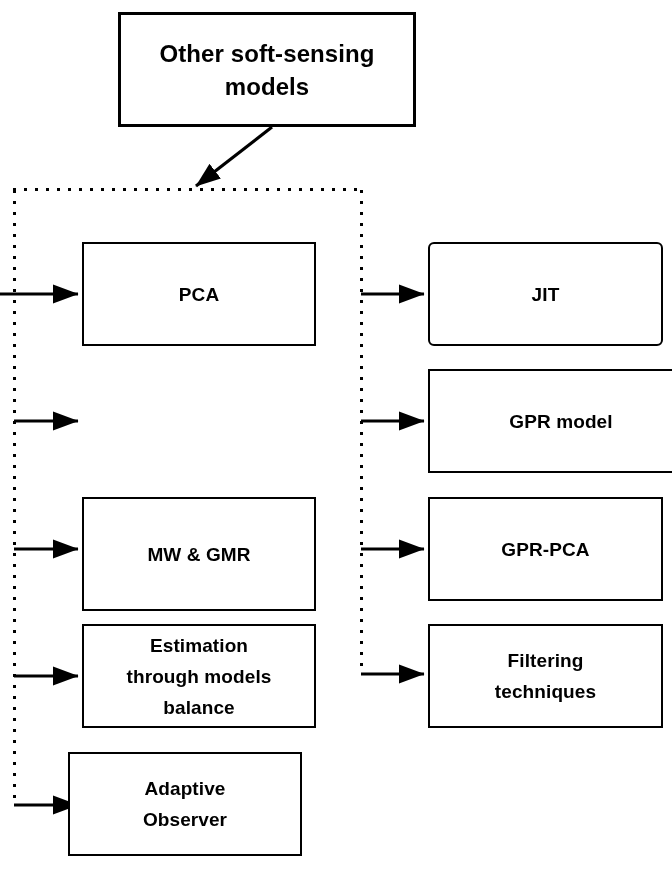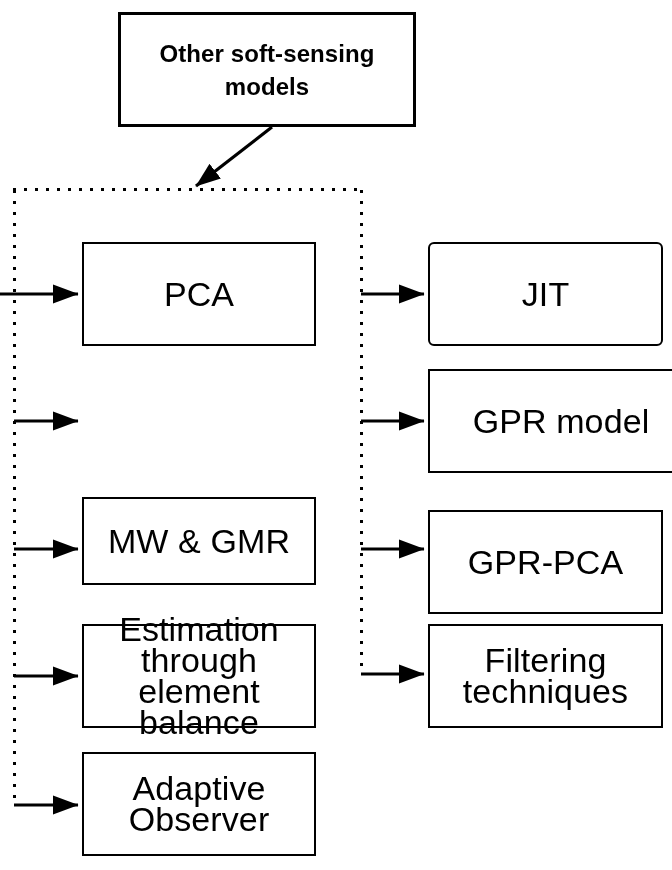--- a/index.html
+++ b/index.html
@@ -28,23 +28,23 @@
     display: flex;
     align-items: center;
     justify-content: flex-start;
     text-align: center;
   }
   .node .label {
     display: block;
     width: 100%;
     padding: 0 4px;
     box-sizing: border-box;
-    font-size: 34px;
+    font-size: 19px;
     line-height: 31px;
-    font-weight: 400;
+    font-weight: 700;
     white-space: pre-line;
     letter-spacing: 0.1px;
   }
   
   .node.root {
     border-width: 3px;
   }
   .node.root .label {
     font-weight: 700;
     font-size: 24px;
@@ -143,44 +143,44 @@
   <div class="node root" style="left:118px; top:12px; width:298px; height:115px;">
     <span class="label">Other soft-sensing
 models</span>
   </div>
 
   <div class="node" style="left:82px; top:242px; width:234px; height:104px;">
     <span class="label">PCA</span>
   </div>
 
 
-  <div class="node" style="left:82px; top:497px; width:234px; height:88px;">
+  <div class="node" style="left:82px; top:497px; width:234px; height:114px;">
     <span class="label">MW &amp; GMR</span>
   </div>
 
   <div class="node" style="left:82px; top:624px; width:234px; height:104px;">
     <span class="label">Estimation
-through element
+through models
 balance</span>
   </div>
 
-  <div class="node" style="left:82px; top:752px; width:234px; height:104px;">
+  <div class="node" style="left:68px; top:752px; width:234px; height:104px;">
     <span class="label">Adaptive
 Observer</span>
   </div>
 
   <div class="node" style="left:428px; top:242px; width:235px; height:104px;border-radius:6px;">
     <span class="label">JIT</span>
   </div>
 
   <div class="node" style="left:428px; top:369px; width:266px; height:104px;">
     <span class="label">GPR model</span>
   </div>
 
-  <div class="node" style="left:428px; top:510px; width:235px; height:104px;">
+  <div class="node" style="left:428px; top:497px; width:235px; height:104px;">
     <span class="label">GPR-PCA</span>
   </div>
 
   <div class="node" style="left:428px; top:624px; width:235px; height:104px;">
     <span class="label">Filtering
 techniques</span>
   </div>
 
 </div>
 

